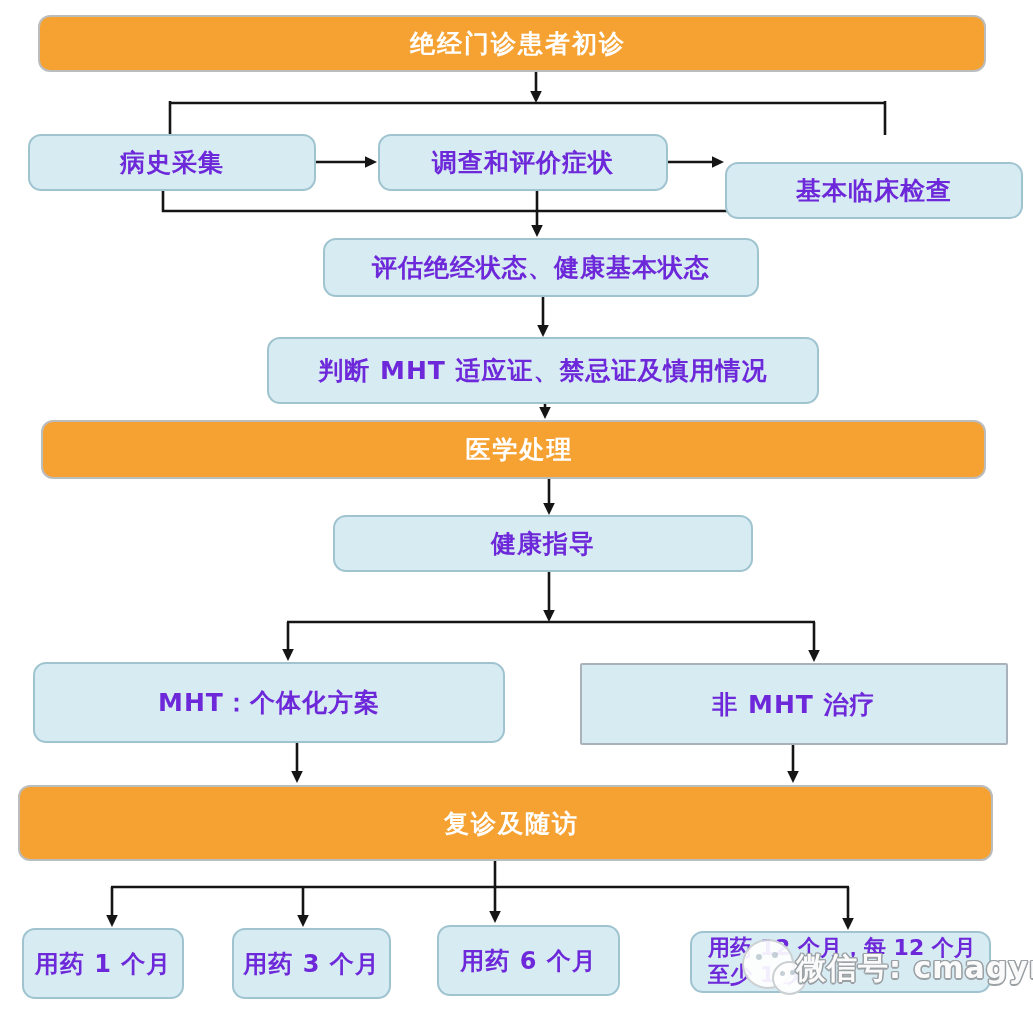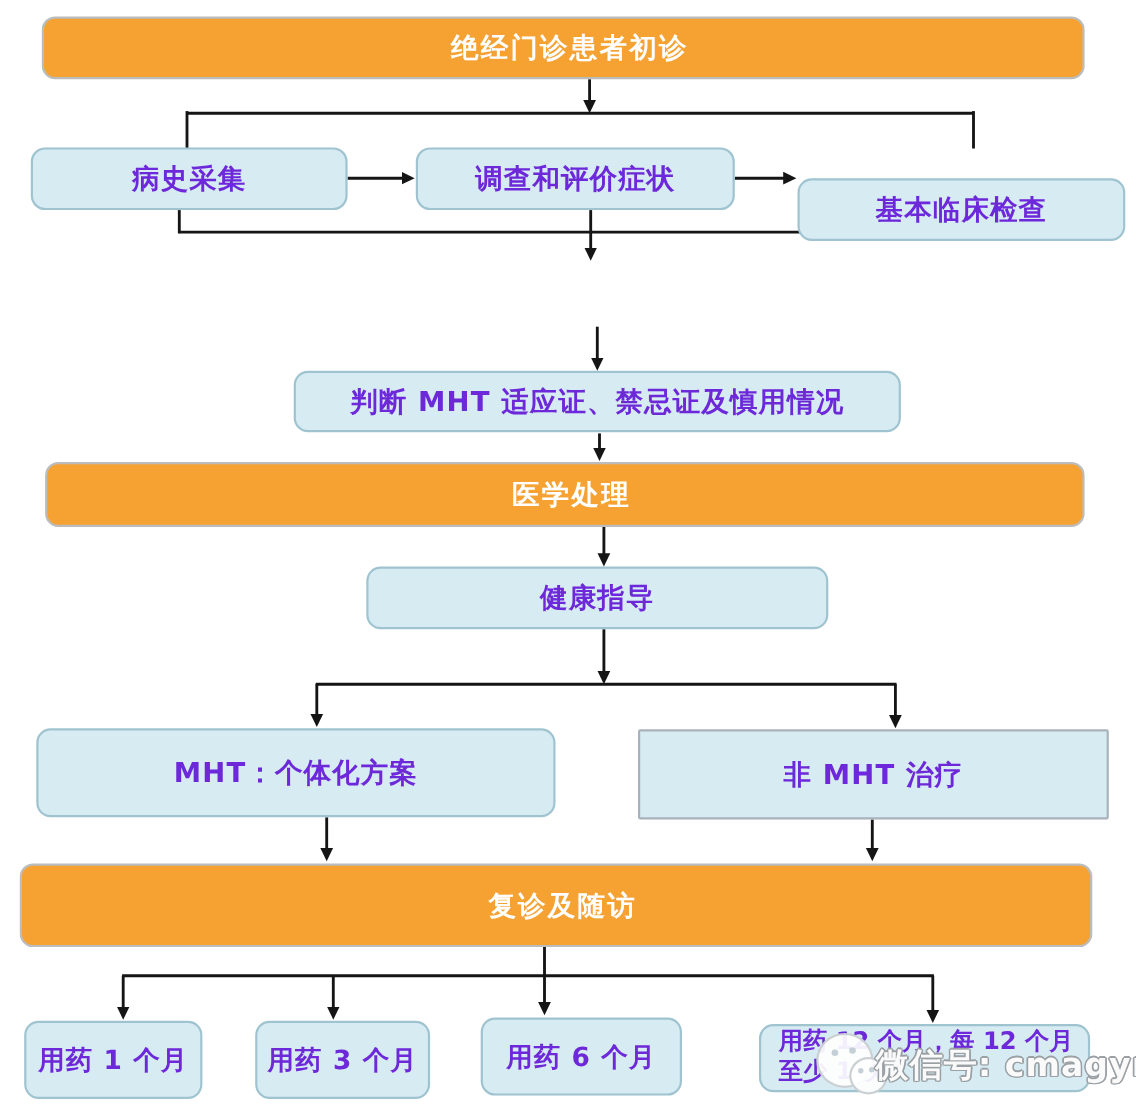--- a/index.html
+++ b/index.html
@@ -97,22 +97,25 @@
   <div class="node" style="left:28px;top:134px;width:288px;height:57px;">
     <span>病史采集</span>
   </div>
   <div class="node" style="left:378px;top:134px;width:290px;height:57px;">
     <span>调查和评价症状</span>
   </div>
   <div class="node" style="left:725px;top:134px;width:298px;height:57px;margin-top:28px;">
     <span>基本临床检查</span>
   </div>
 
+  <div class="node" style="left:323px;top:238px;width:436px;height:59px;">
+    <span>评估绝经状态、健康基本状态</span>
+  </div>
 
-  <div class="node" style="left:267px;top:337px;width:552px;height:56px;">
+  <div class="node" style="left:267px;top:337px;width:552px;height:67px;">
     <span>判断 MHT 适应证、禁忌证及慎用情况</span>
   </div>
 
   <div class="bar" style="left:41px;top:420px;width:945px;height:59px;">
     <span>医学处理</span>
   </div>
 
   <div class="node" style="left:333px;top:515px;width:420px;height:57px;">
     <span>健康指导</span>
   </div>

